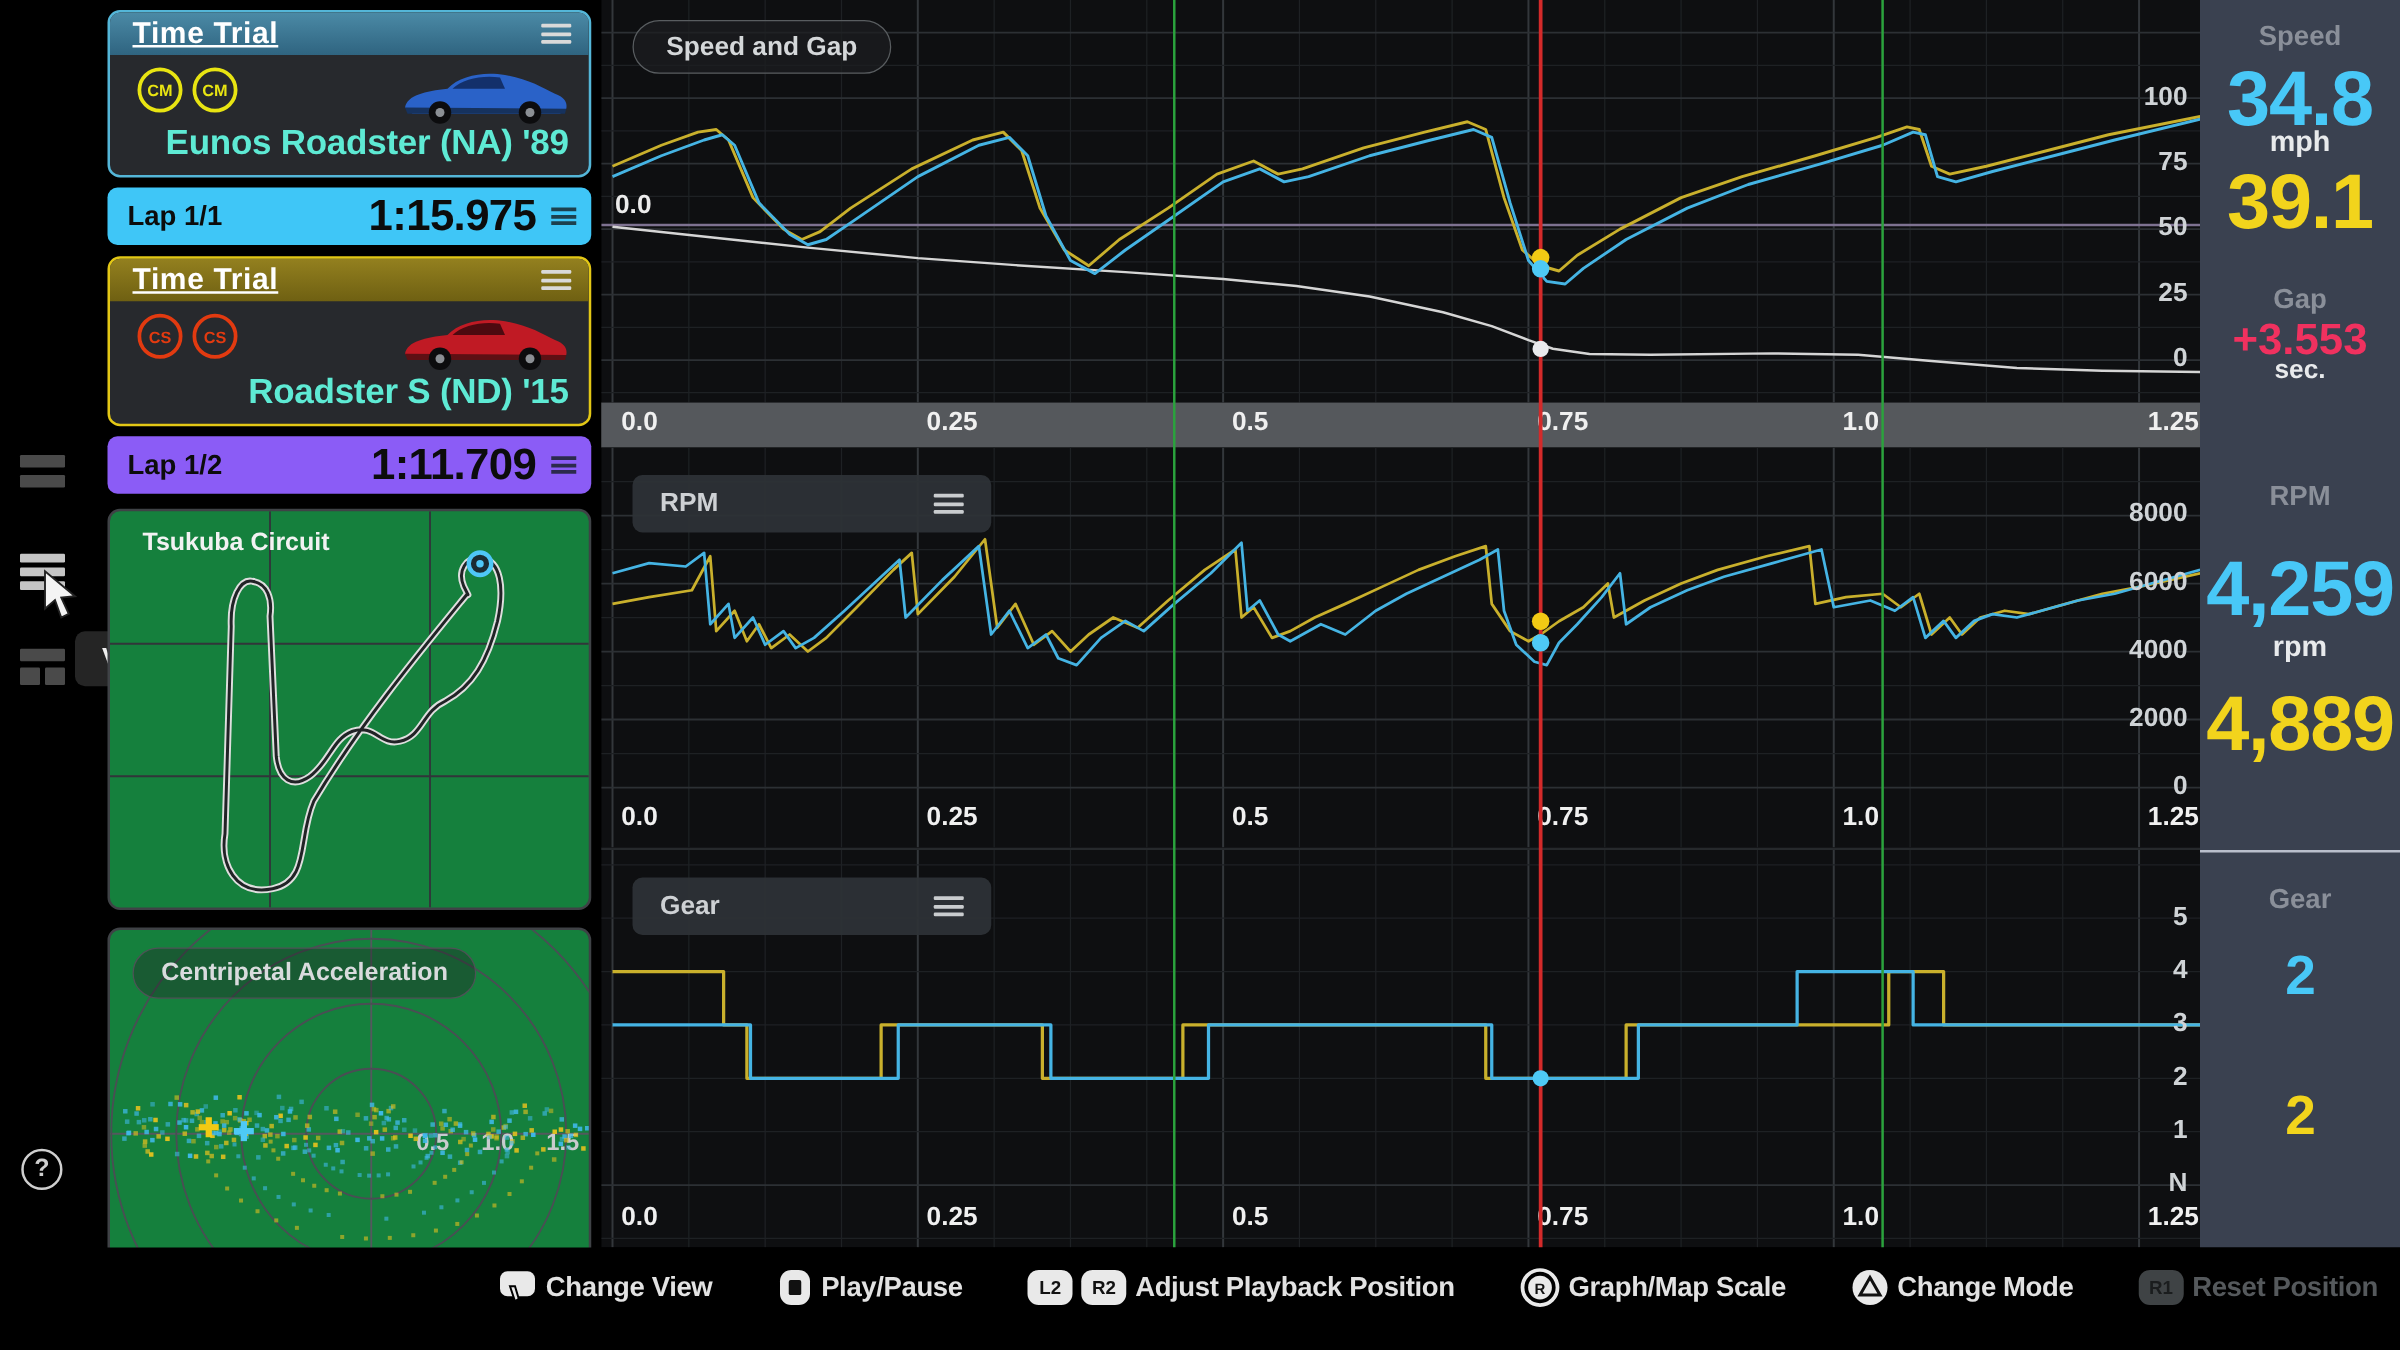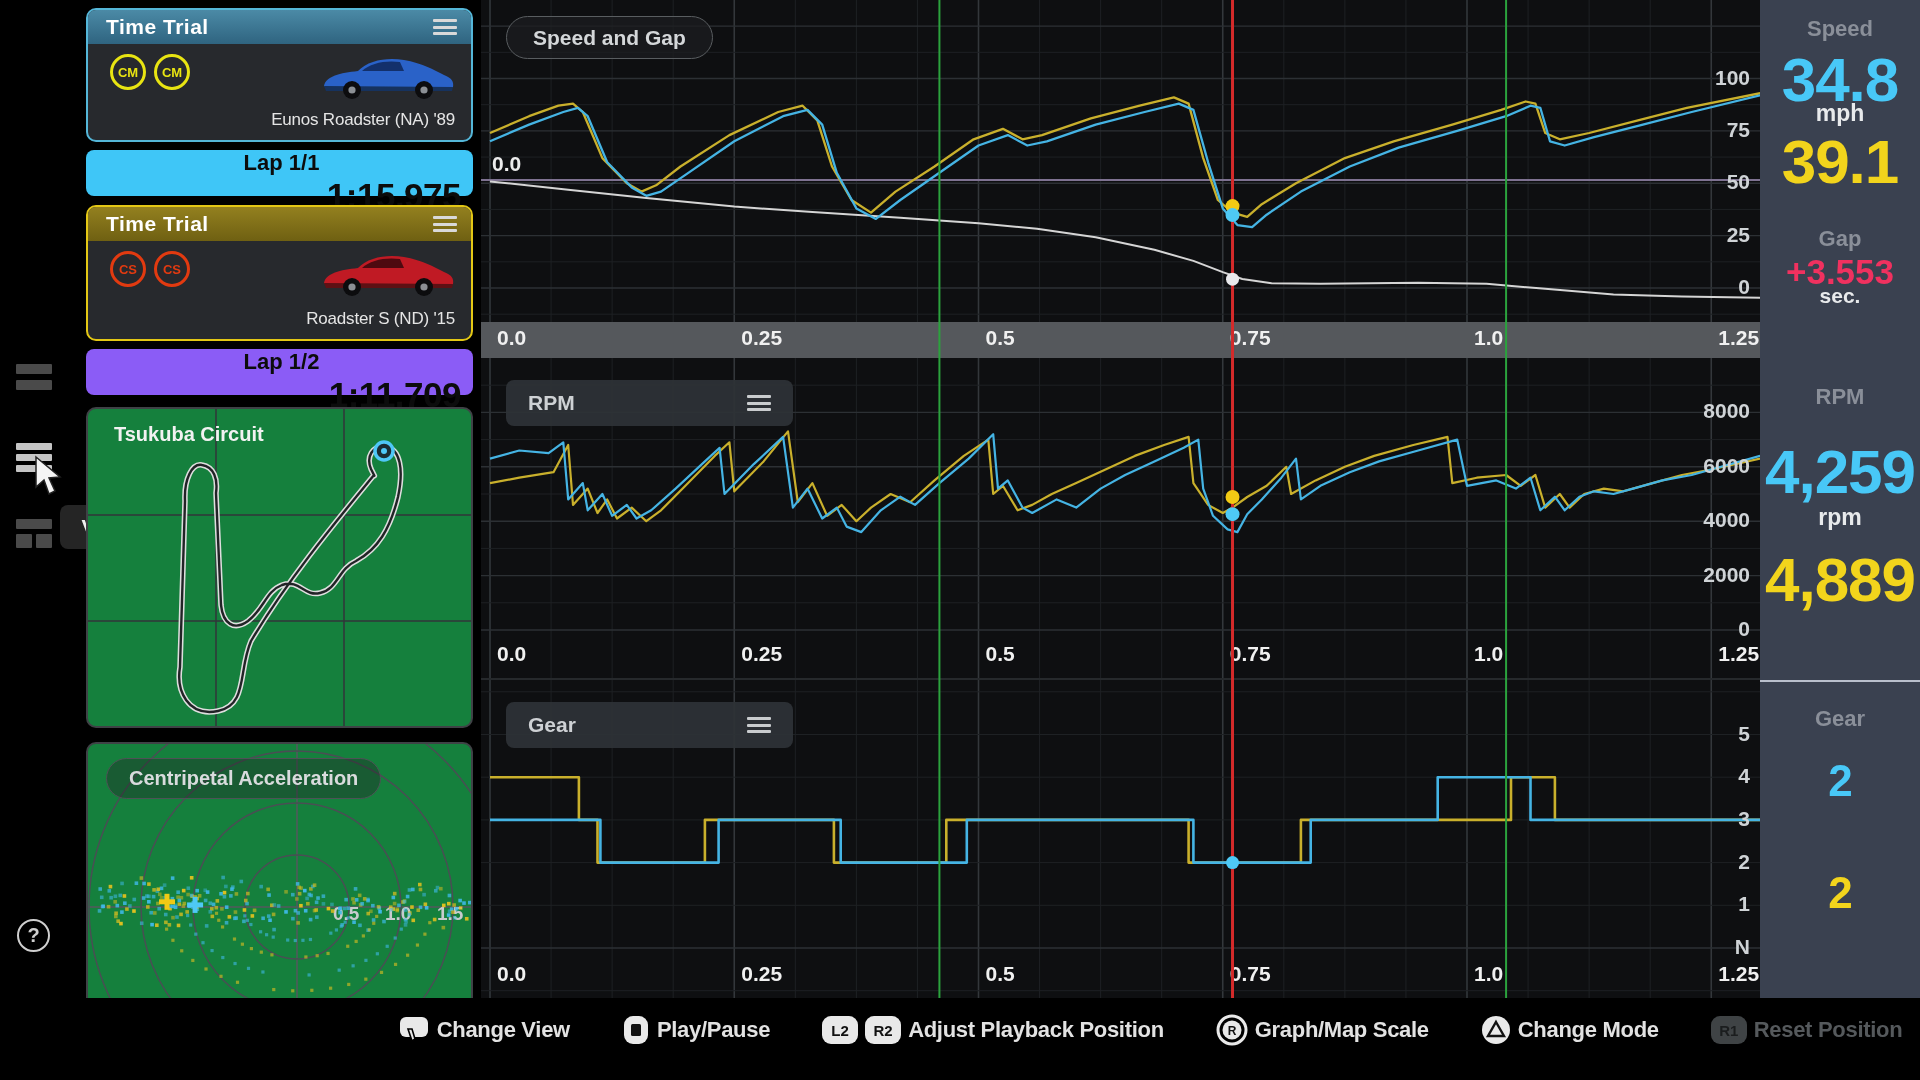--- a/index.html
+++ b/index.html
@@ -18,31 +18,31 @@
               border-radius:50%; color:#cfcfcf; font-size:20px; font-weight:bold; display:flex; align-items:center; justify-content:center; }
   #exit-tile { position:absolute; left:0; top:1012px; width:64px; height:68px; background:#c32018; display:flex; align-items:center; justify-content:center; }
 
   
   .card { position:absolute; left:86px; width:387px; border-radius:10px; overflow:hidden; background:#27292d; }
   .card.c1 { top:8px; height:134px; border:2px solid #54b6d8; }
   .card.c2 { top:205px; height:136px; border:2px solid #e3c715; }
   .card-head { height:34px; display:flex; align-items:center; justify-content:space-between; padding:0 14px 0 18px; }
   .c1 .card-head { background:linear-gradient(#4b8aa6,#2f6480); }
   .c2 .card-head { background:linear-gradient(#93801f,#6f6012); }
-  .card-head .ttl { color:#fff; font-size:21px; font-weight:bold; letter-spacing:.5px; }
+  .card-head .ttl { color:#fff; font-size:24px; font-weight:bold; letter-spacing:.5px;text-decoration:underline; }
   .burger { width:24px; height:16px; display:flex; flex-direction:column; justify-content:space-between; }
   .burger i { display:block; height:3px; background:#d9d9d9; border-radius:1px; }
   .badge { width:36px; height:36px; border-radius:50%; border:3px solid; display:flex; align-items:center; justify-content:center;
            font-size:13px; font-weight:bold; }
   .badge.cm { border-color:#e8e412; color:#e8e412; }
   .badge.cs { border-color:#e23a10; color:#e23a10; }
   .badges { position:absolute; left:22px; top:44px; display:flex; gap:8px; }
   .car-img { position:absolute; left:226px; top:36px; width:146px; height:56px; }
-  .car-name { position:absolute; right:16px; bottom:10px; color:#e5e5e5; font-size:17px; font-weight:normal; letter-spacing:-.2px; }
-  .lap-bar { position:absolute; left:86px; width:387px; height:46px; border-radius:8px; display:flex; align-items:center; padding:0 12px 0 16px;flex-direction:column; }
+  .car-name { position:absolute; right:16px; bottom:10px; color:#5eead4; font-size:28px; font-weight:bold; letter-spacing:-.2px; }
+  .lap-bar { position:absolute; left:86px; width:387px; height:46px; border-radius:8px; display:flex; align-items:center; padding:0 12px 0 16px; }
   .lap-bar.b1 { top:150px; background:#3fc6f7; }
   .lap-bar.b2 { top:349px; background:#8b5cf6; }
   .lap-label { color:#0c0c0c; font-size:22px; font-weight:bold; }
   .lap-time { color:#0c0c0c; font-size:35px; font-weight:bold; margin-left:auto; letter-spacing:-.5px; }
   .lap-burger { width:20px; height:14px; margin-left:12px; display:flex; flex-direction:column; justify-content:space-between; }
   .lap-burger i { height:3px; background:rgba(20,30,35,.8); }
 
   .panel { position:absolute; left:86px; width:387px; background:#15803d; border:2px solid #3f4246; border-radius:10px; }
   #map-panel { top:407px; height:321px; }
   #centri-panel { top:742px; height:318px; }

